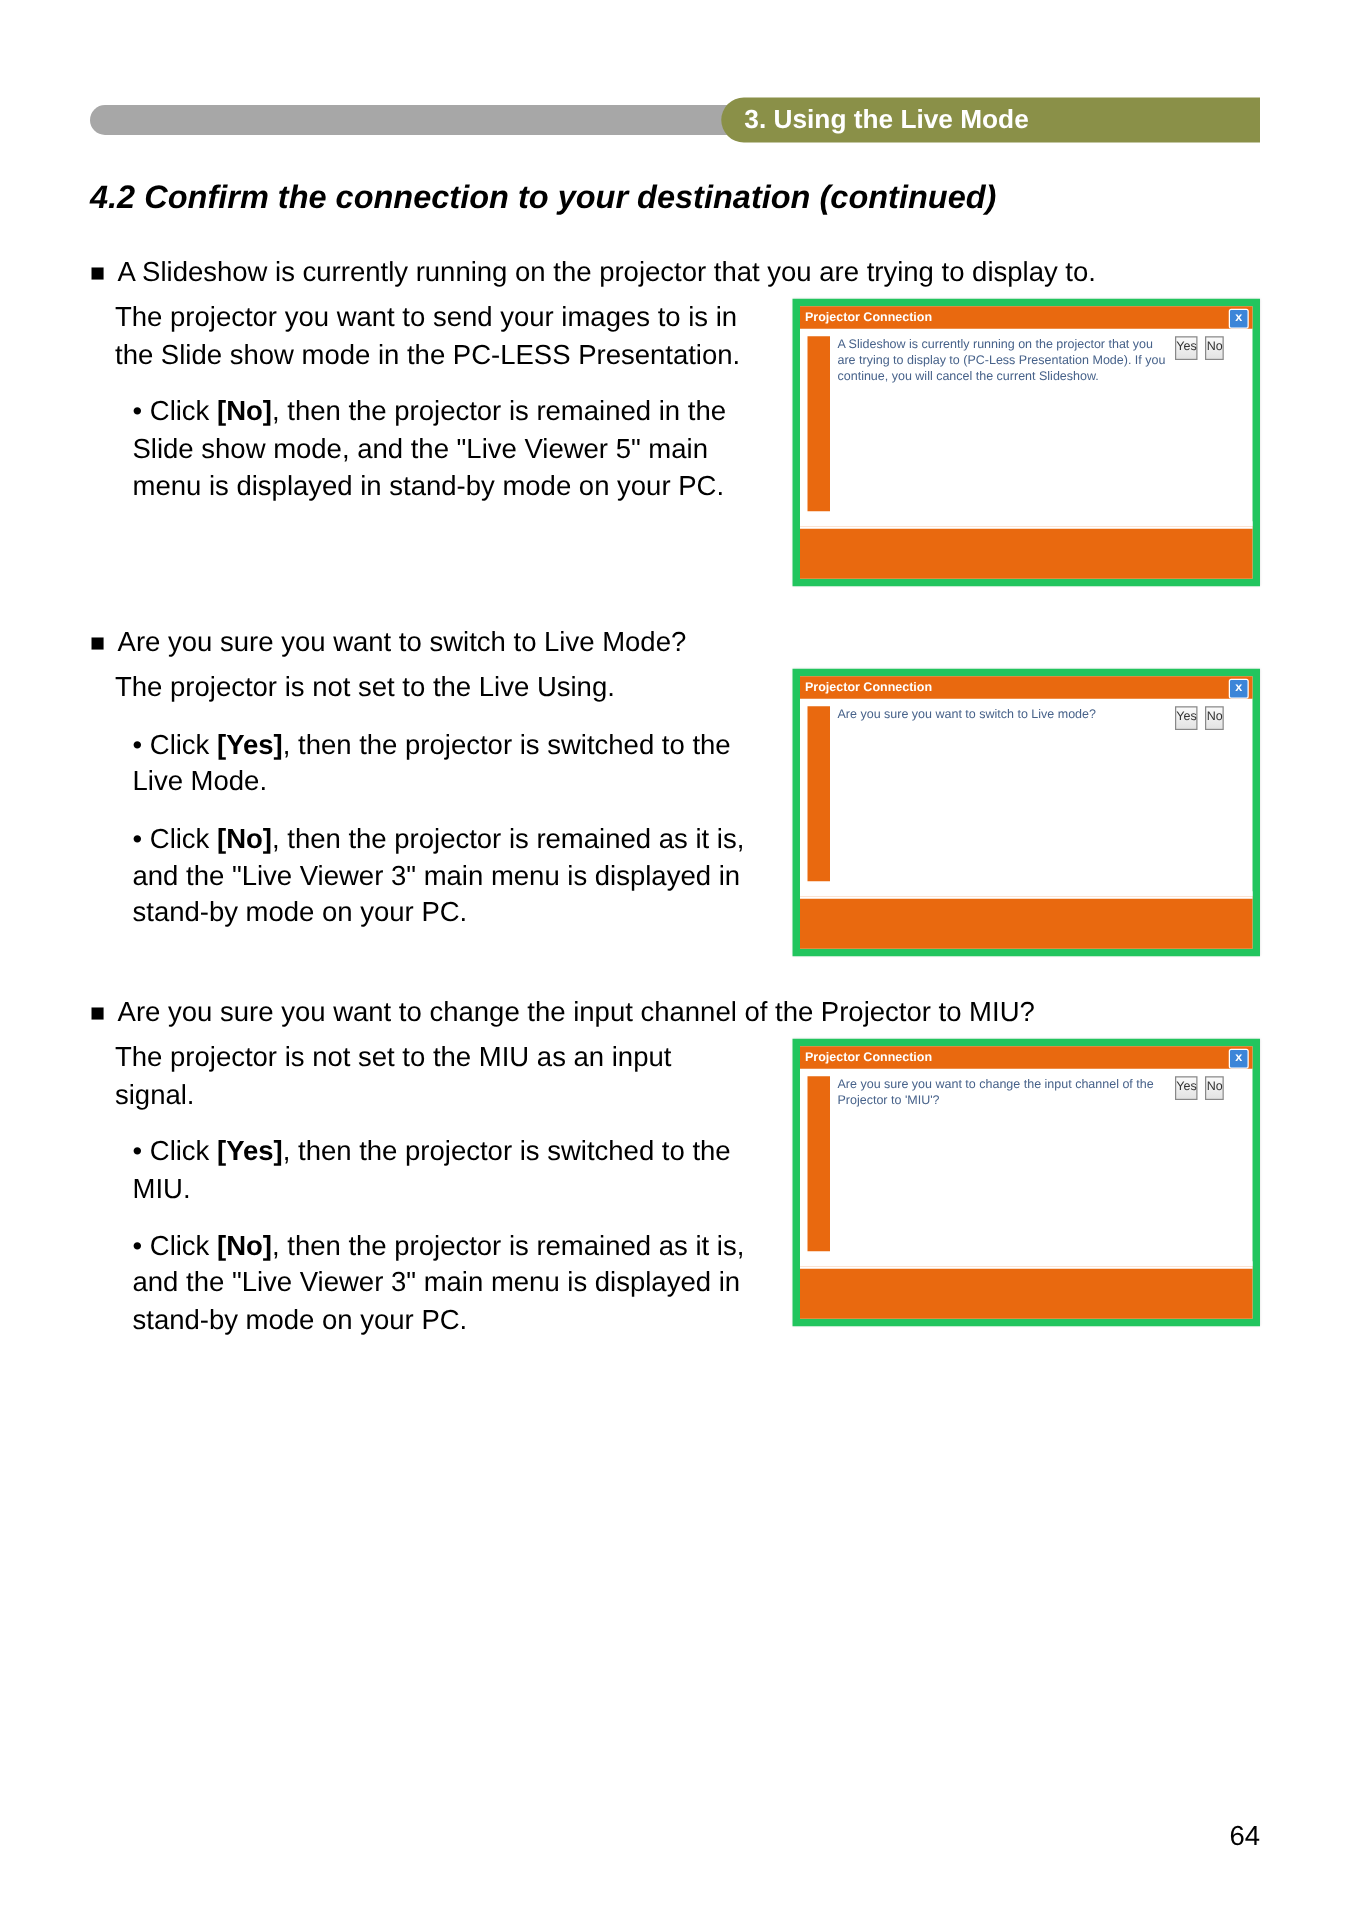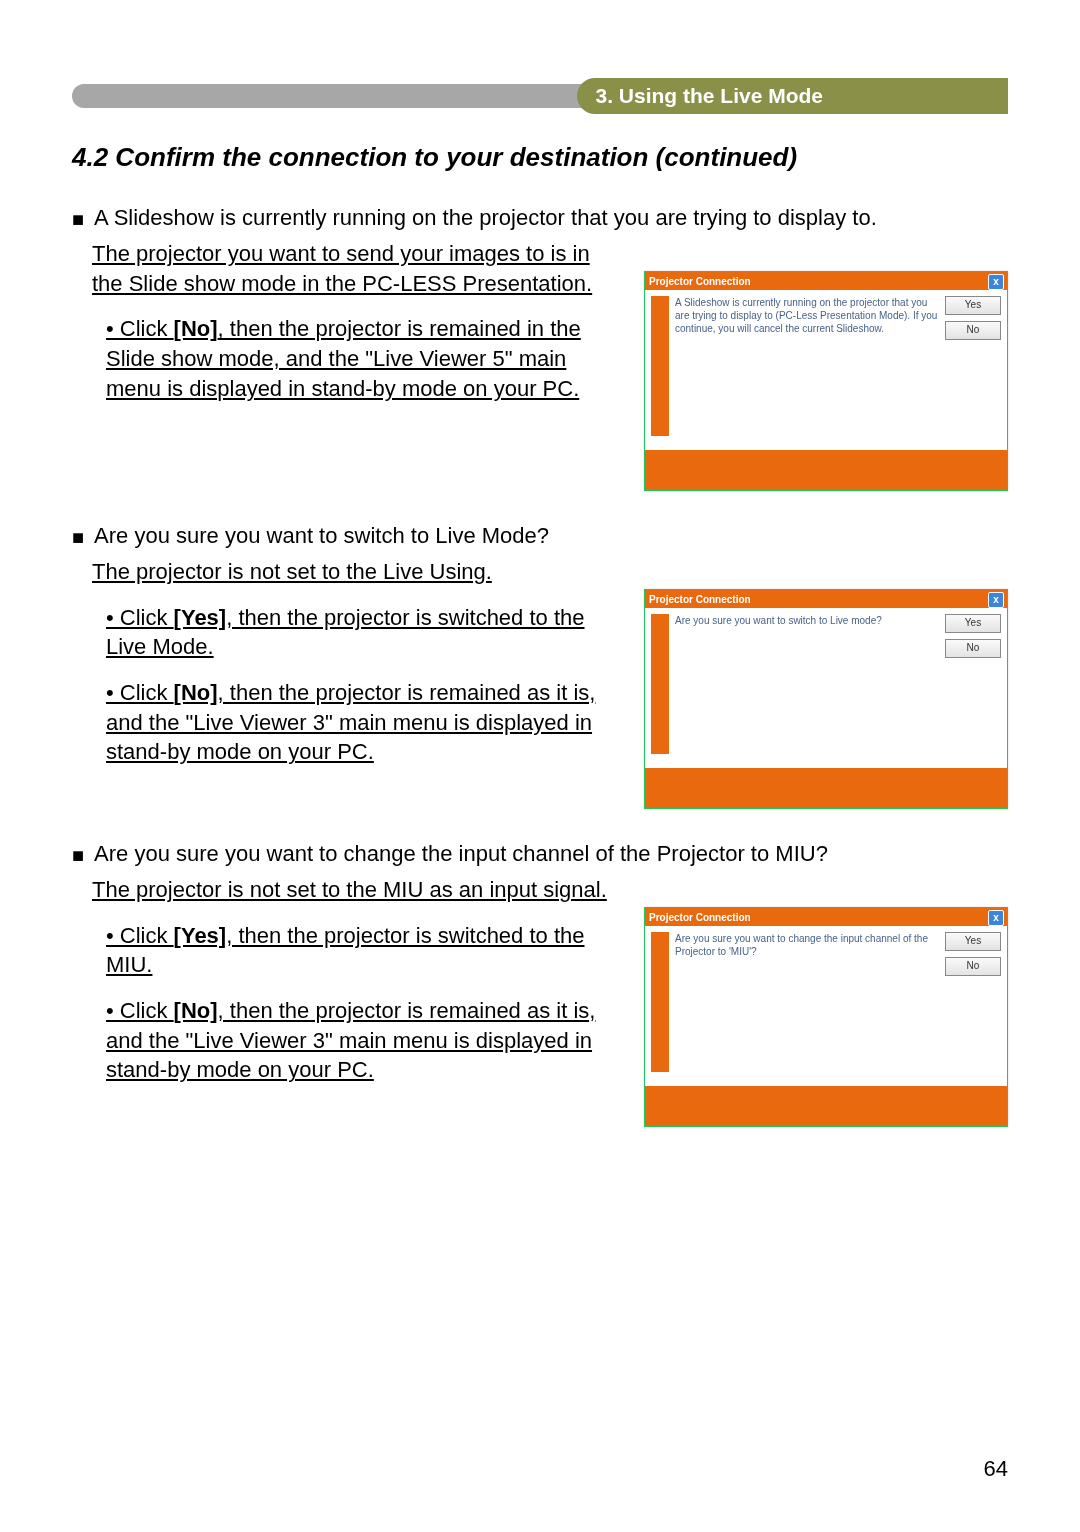--- a/index.html
+++ b/index.html
@@ -46,41 +46,40 @@
     font-weight: bold;
     font-size: 26px;
     margin-bottom: 32px;
   }
   .row {
     display: flex;
     align-items: flex-start;
     gap: 30px;
     margin-bottom: 32px;
   }
-  .textcol { flex: 1 1 58%; font-size: 22px; line-height: 1.35; text-decoration: underline; }
+  .textcol { flex: 1 1 58%; font-size: 22px; line-height: 1.35; }
   .imgcol  { flex: 0 0 362px; }
   .sq-line { display: flex; gap: 10px; font-size: 22px; margin-bottom: 6px; }
   .sq-line .sq { font-size: 20px; line-height: 1.4; }
   .para { margin: 0 0 16px 20px; }
   .ul { margin: 10px 0 0 34px; }
   .li { display: flex; gap: 6px; margin-bottom: 16px; }
   .bold { font-weight: bold; }
   .page-no {
     position: absolute; right: 72px; bottom: 50px;
     font-size: 22px;
   }
 
   
   .dlg {
     width: 362px;
-    border: 1px solid #22c55e;
+    border: 6px solid #22c55e;
     box-shadow: 0 0 2px rgba(0,0,0,0.15);
     background: #fff;
     font-size: 10px;
-    margin-top: 32px;
   }
   .dlg-title {
     height: 18px;
     display: flex; align-items: center;
     color: #fff; font-weight: bold; font-size: 10px;
     padding: 0 4px;
     position: relative;
   }
   .dlg-title .x {
     position: absolute; right: 3px; top: 2px;
@@ -99,21 +98,21 @@
     flex: 0 0 18px;
   }
   .dlg-msg {
     flex: 1;
     color: #47628a;
     font-size: 10px;
     line-height: 1.3;
   }
   .dlg-btns {
     flex: 0 0 56px;
-    display: flex; flex-direction: column; gap: 6px;
+    display: flex; flex-direction: row; gap: 6px;
   }
   .dlg-btn {
     height: 17px; border: 1px solid #888;
     background: linear-gradient(#fafafa,#e3e3e3);
     font-size: 10px; line-height: 15px; text-align: center;
     color: #333;
   }
   .dlg-foot-gap { height: 4px; background: #fff; }
   .dlg-foot {
     height: 40px;

